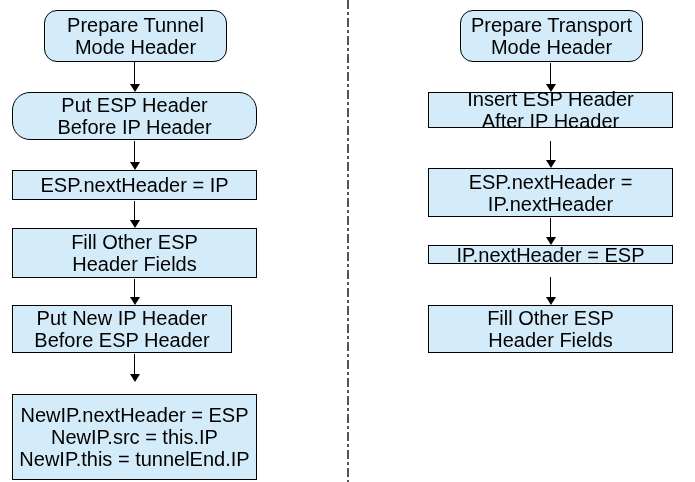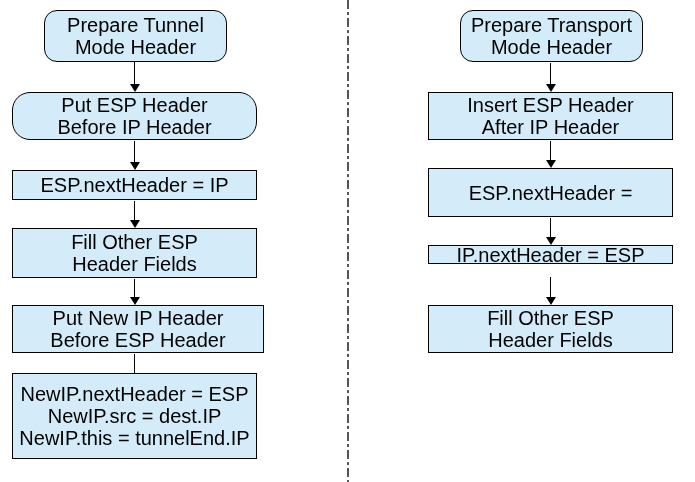--- a/index.html
+++ b/index.html
@@ -110,60 +110,61 @@
     <div class="node" style="left:12px; top:228px; width:245px; height:50px;">
       <div class="line">Fill Other ESP</div>
       <div class="line">Header Fields</div>
     </div>
 
     <div class="arrow" style="left:129px; top:279px; height:26px;">
       <div class="shaft"></div>
       <div class="head"></div>
     </div>
 
-    <div class="node" style="left:12px; top:305px; width:252px; height:48px;">
+    <div class="node" style="left:12px; top:305px; width:220px; height:48px;">
       <div class="line">Put New IP Header</div>
       <div class="line">Before ESP Header</div>
     </div>
 
     <div class="arrow" style="left:129px; top:354px; height:28px;">
       <div class="shaft"></div>
       <div class="head"></div>
     </div>
 
-    <div class="node" style="left:12px; top:373px; width:245px; height:86px;">
+    <div class="node" style="left:12px; top:394px; width:245px; height:86px;">
       <div class="line">NewIP.nextHeader = ESP</div>
-      <div class="line">NewIP.src = dest.IP</div>
+      <div class="line">NewIP.src = this.IP</div>
       <div class="line">NewIP.this = tunnelEnd.IP</div>
     </div>
   </div>
 
   <div>
     <div class="node terminal" style="left:460px; top:10px; width:183px; height:52px;">
       <div class="line">Prepare Transport</div>
       <div class="line">Mode Header</div>
     </div>
 
     <div class="arrow" style="left:545px; top:63px; height:29px;">
       <div class="shaft"></div>
       <div class="head"></div>
     </div>
 
-    <div class="node" style="left:428px; top:92px; width:245px; height:48px;">
+    <div class="node" style="left:428px; top:92px; width:245px; height:36px;">
       <div class="line">Insert ESP Header</div>
       <div class="line">After IP Header</div>
     </div>
 
     <div class="arrow" style="left:545px; top:141px; height:27px;">
       <div class="shaft"></div>
       <div class="head"></div>
     </div>
 
     <div class="node" style="left:428px; top:168px; width:245px; height:49px;">
       <div class="line">ESP.nextHeader =</div>
+      <div class="line">IP.nextHeader</div>
     </div>
 
     <div class="arrow" style="left:545px; top:218px; height:27px;">
       <div class="shaft"></div>
       <div class="head"></div>
     </div>
 
     <div class="node" style="left:428px; top:245px; width:245px; height:19px;">
       <div class="line">IP.nextHeader = ESP</div>
     </div>

